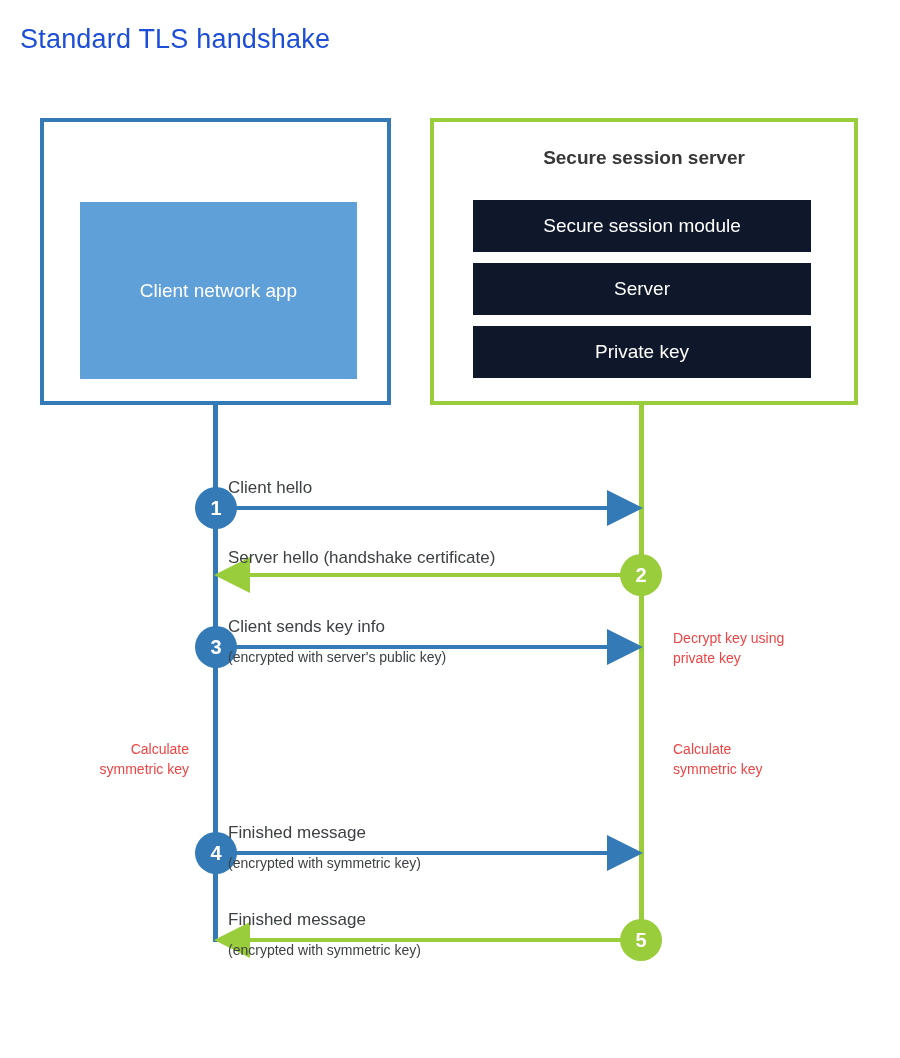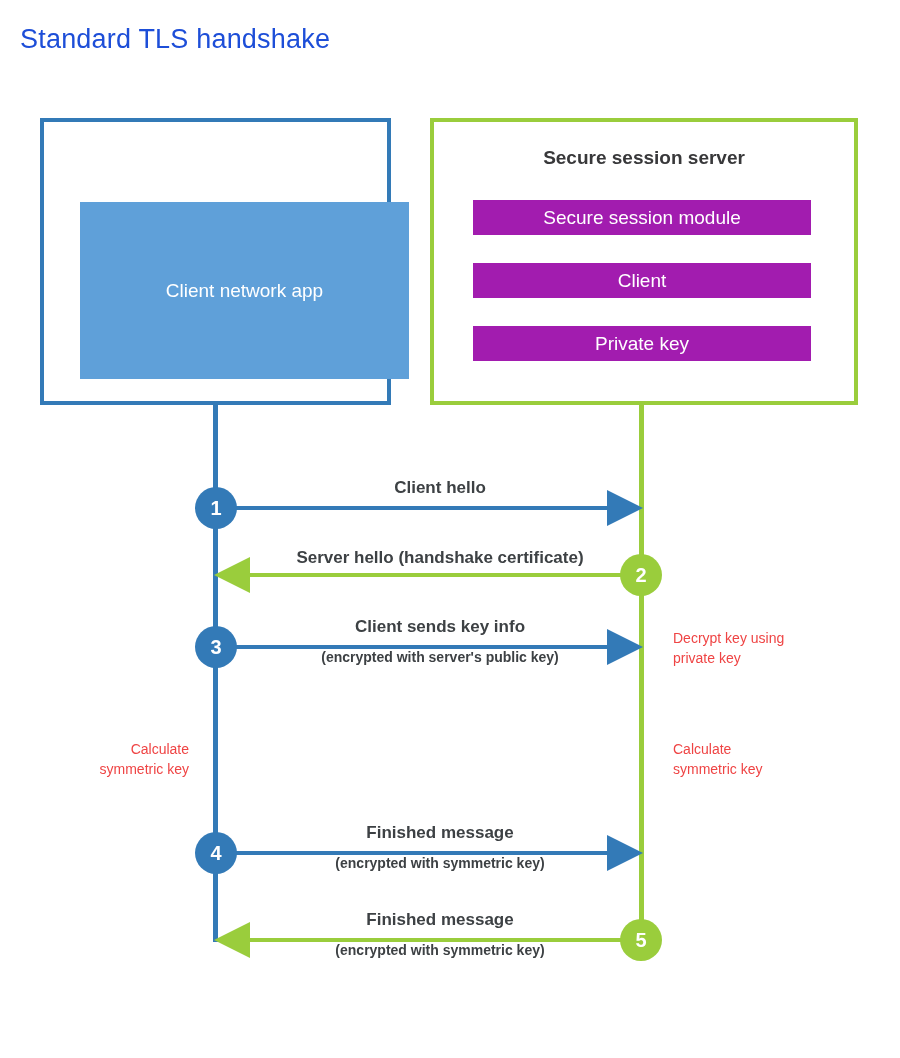--- a/index.html
+++ b/index.html
@@ -60,40 +60,40 @@
     text-align: center;
     font-size: 19px;
     font-weight: bold;
     color: #38383a;
   }
 
   .client-app-rect {
     position: absolute;
     left: 36px;
     top: 80px;
-    width: 329px;
+    width: 277px;
     height: 177px;
     background: #5fa0d9;
     display: flex;
     align-items: center;
     justify-content: center;
     text-align: center;
     color: #ffffff;
     font-size: 19px;
     line-height: 1.35;
     padding: 0 14px;
     box-sizing: border-box;
   }
 
   .server-bar {
     position: absolute;
     left: 39px;
     width: 338px;
-    height: 35px;
-    background: #a21caf;
+    height: 52px;
+    background: #0f172a;
     display: flex;
     align-items: center;
     justify-content: center;
     color: #ffffff;
     font-size: 19px;
   }
   .server-bar.b1 { top: 78px; }
   .server-bar.b2 { top: 141px; }
   .server-bar.b3 { top: 204px; }
 
@@ -137,24 +137,22 @@
     color: #ffffff;
     font-size: 20px;
     font-weight: 600;
   }
   .step-badge.blue  { background: #337ab7; }
   .step-badge.green { background: #9acd3c; }
 
   
   .msg-label {
     position: absolute;
-    text-align: center;
     color: #3d4144;
     white-space: nowrap;
-    font-weight: bold;
   }
   .msg-label .msg-primary {
     font-size: 17px;
     line-height: 1.2;
   }
   .msg-label .msg-secondary {
     font-size: 14px;
     line-height: 1.2;
     color: #3d4144;
   }
@@ -179,21 +177,21 @@
 
   <div class="page-title">Standard TLS handshake</div>
 
   <div class="node-box client">
     <div class="client-app-rect">Client network app</div>
   </div>
 
   <div class="node-box server">
     <div class="node-title">Secure session server</div>
     <div class="server-bar b1">Secure session module</div>
-    <div class="server-bar b2">Client</div>
+    <div class="server-bar b2">Server</div>
     <div class="server-bar b3">Private key</div>
   </div>
 
   <div class="lifeline client-line"></div>
   <div class="lifeline server-line"></div>
 
   <svg id="arrow-layer" viewBox="0 0 900 1058" width="900" height="1058" xmlns="http://www.w3.org/2000/svg">
     <defs>
       <marker id="ah-blue" markerWidth="9" markerHeight="9" refX="8" refY="4.5" orient="auto" markerUnits="strokeWidth">
         <path d="M0,0 L9,4.5 L0,9 z" fill="#337ab7"></path>

